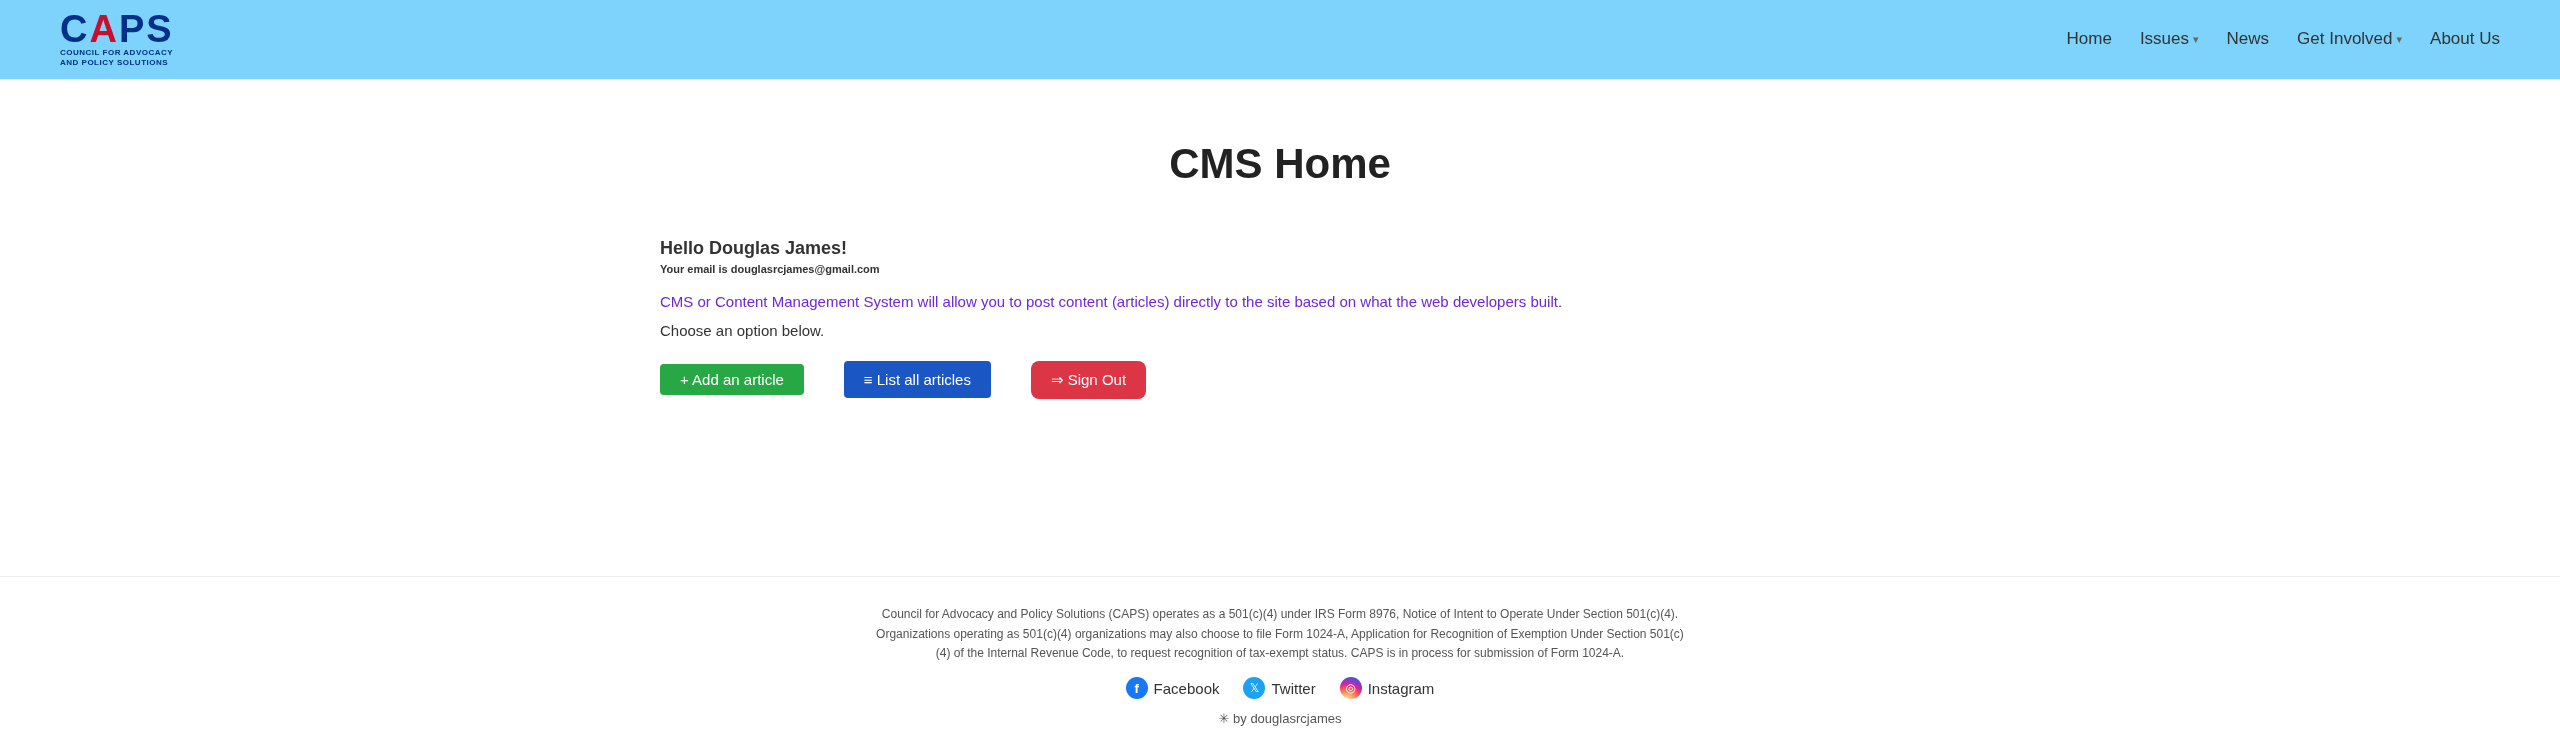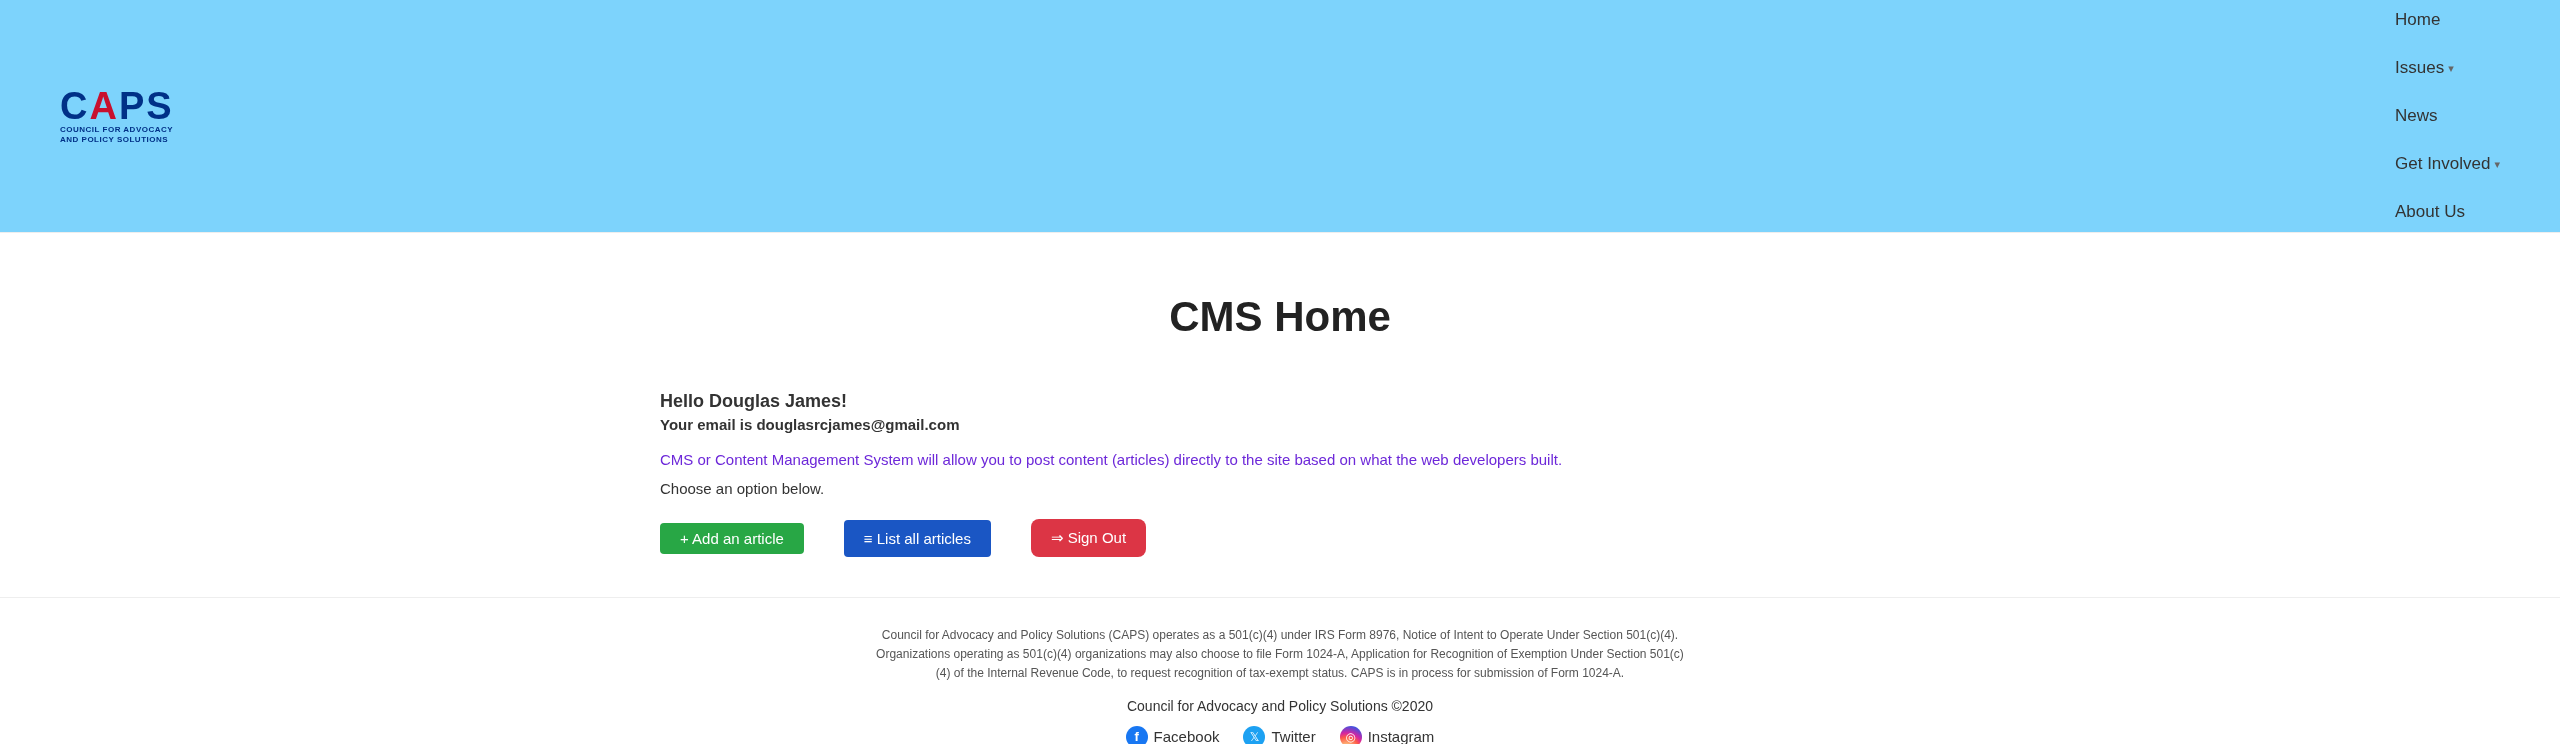--- a/index.html
+++ b/index.html
@@ -13,23 +13,22 @@
       padding: 10px 60px;
       border-bottom: 1px solid #eee;
       background: #7dd3fc;
     }
     .logo-area {
       display: flex;
       align-items: center;
     }
     nav {
       display: flex;
-      align-items: flex-start;
+      align-items: flex-end;
       gap: 28px;
-      flex-direction: column;
     }
     nav a {
       text-decoration: none;
       color: #333;
       font-size: 17px;
     }
     .nav-dropdown {
       display: flex;
       align-items: center;
       gap: 4px;
@@ -56,21 +55,21 @@
       font-weight: bold;
       color: #222;
       margin-bottom: 50px;
     }
     .greeting-name {
       font-size: 18px;
       font-weight: bold;
       margin-bottom: 4px;
     }
     .greeting-email {
-      font-size: 15px;
+      font-size: 11px;
       font-weight: bold;
       margin-bottom: 18px;
     }
     .cms-description {
       font-size: 15px;
       margin-bottom: 12px;
       color: #6d28d9;
     }
     .choose-option {
       font-size: 15px;
@@ -252,21 +251,20 @@
 
   <div class="action-buttons">
     <button class="btn-add">+ Add an article</button>
     <button class="btn-list">≡ List all articles</button>
     <button class="btn-signout">⇒ Sign Out</button>
   </div>
 </main>
 
 <footer>
   <p class="footer-legal">Council for Advocacy and Policy Solutions (CAPS) operates as a 501(c)(4) under IRS Form 8976, Notice of Intent to Operate Under Section 501(c)(4). Organizations operating as 501(c)(4) organizations may also choose to file Form 1024-A, Application for Recognition of Exemption Under Section 501(c)(4) of the Internal Revenue Code, to request recognition of tax-exempt status. CAPS is in process for submission of Form 1024-A.</p>
-  <p class="footer-copy">Council for Advocacy and Policy Solutions  ©2020</p>
   <div class="footer-social">
     <a href="#" class="social-link">
       <span class="social-icon-fb">f</span>
       <span>Facebook</span>
     </a>
     <a href="#" class="social-link">
       <span class="social-icon-tw">𝕏</span>
       <span>Twitter</span>
     </a>
     <a href="#" class="social-link">

